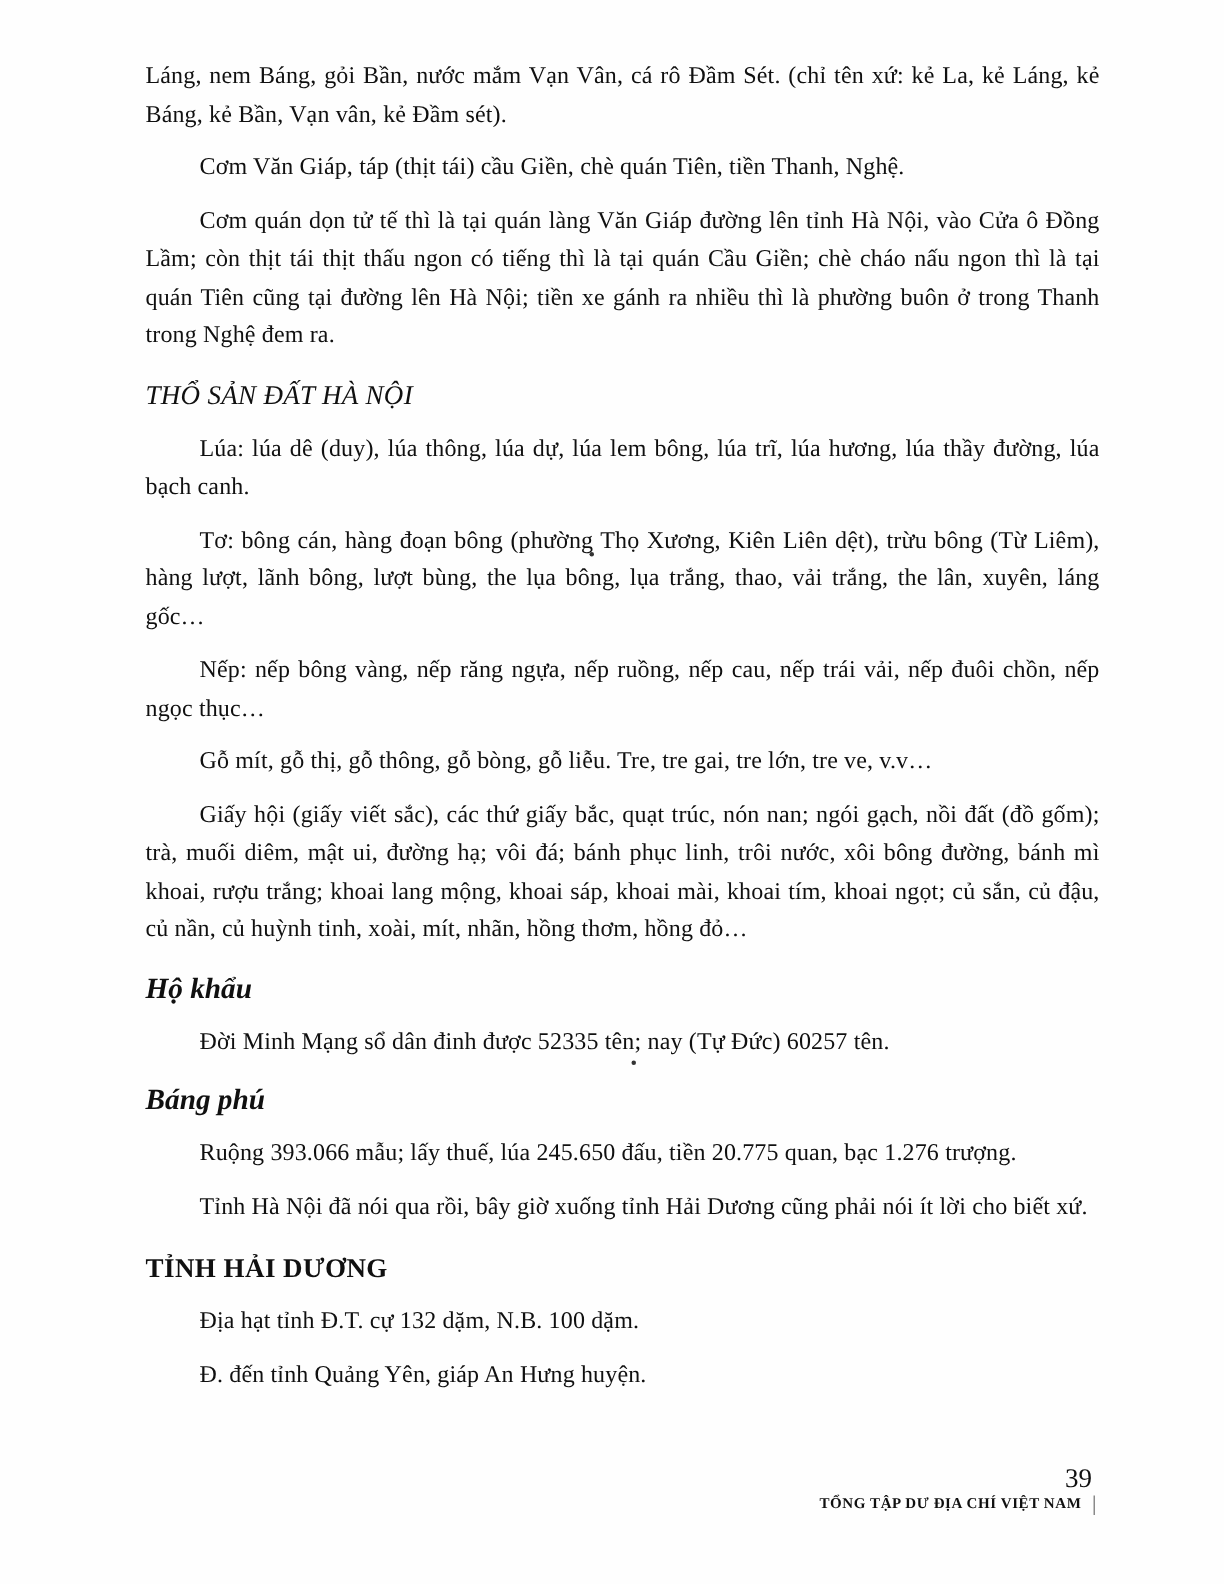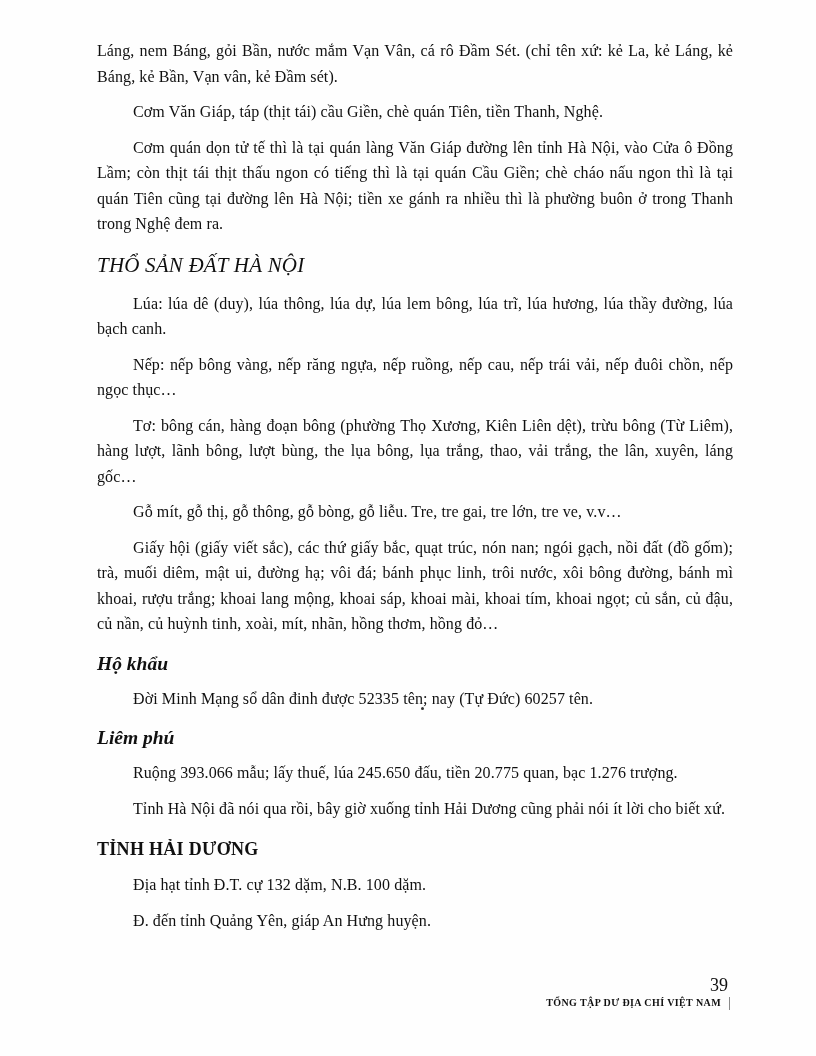--- a/index.html
+++ b/index.html
@@ -20,21 +20,21 @@
   }
   p.body-para {
     font-size: 16px;
     line-height: 25.5px;
     margin: 0 0 10px 0;
     text-align: justify;
     letter-spacing: 0.1px;
   }
   p.indent { text-indent: 36px; }
   h2.section-italic {
-    font-size: 21px;
+    font-size: 18px;
     font-style: italic;
     font-weight: normal;
     margin: 16px 0 13px 0;
     letter-spacing: 0.2px;
   }
   h3.sub-bold-italic {
     font-size: 19.5px;
     font-style: italic;
     font-weight: bold;
     margin: 16px 0 11px 0;
@@ -87,29 +87,29 @@
 </head>
 <body>
 
 <div class="page">
   <p class="body-para">Láng, nem Báng, gỏi Bần, nước mắm Vạn Vân, cá rô Đầm Sét. (chỉ tên xứ: kẻ La, kẻ Láng, kẻ Báng, kẻ Bần, Vạn vân, kẻ Đầm sét).</p>
   <p class="body-para indent">Cơm Văn Giáp, táp (thịt tái) cầu Giền, chè quán Tiên, tiền Thanh, Nghệ.</p>
   <p class="body-para indent">Cơm quán dọn tử tế thì là tại quán làng Văn Giáp đường lên tỉnh Hà Nội, vào Cửa ô Đồng Lầm; còn thịt tái thịt thấu ngon có tiếng thì là tại quán Cầu Giền; chè cháo nấu ngon thì là tại quán Tiên cũng tại đường lên Hà Nội; tiền xe gánh ra nhiều thì là phường buôn ở trong Thanh trong Nghệ đem ra.</p>
 
   <h2 class="section-italic">THỔ SẢN ĐẤT HÀ NỘI</h2>
   <p class="body-para indent">Lúa: lúa dê (duy), lúa thông, lúa dự, lúa lem bông, lúa trĩ, lúa hương, lúa thầy đường, lúa bạch canh.</p>
+  <p class="body-para indent">Tơ: bông cán, hàng đoạn bông (phường Thọ Xương, Kiên Liên dệt), trừu bông (Từ Liêm), hàng lượt, lãnh bông, lượt bùng, the lụa bông, lụa trắng, thao, vải trắng, the lân, xuyên, láng gốc…</p>
   <p class="body-para indent">Nếp: nếp bông vàng, nếp răng ngựa, nếp ruồng, nếp cau, nếp trái vải, nếp đuôi chồn, nếp ngọc thục…</p>
-  <p class="body-para indent">Tơ: bông cán, hàng đoạn bông (phường Thọ Xương, Kiên Liên dệt), trừu bông (Từ Liêm), hàng lượt, lãnh bông, lượt bùng, the lụa bông, lụa trắng, thao, vải trắng, the lân, xuyên, láng gốc…</p>
   <p class="body-para indent">Gỗ mít, gỗ thị, gỗ thông, gỗ bòng, gỗ liễu. Tre, tre gai, tre lớn, tre ve, v.v…</p>
   <p class="body-para indent">Giấy hội (giấy viết sắc), các thứ giấy bắc, quạt trúc, nón nan; ngói gạch, nồi đất (đồ gốm); trà, muối diêm, mật ui, đường hạ; vôi đá; bánh phục linh, trôi nước, xôi bông đường, bánh mì khoai, rượu trắng; khoai lang mộng, khoai sáp, khoai mài, khoai tím, khoai ngọt; củ sắn, củ đậu, củ nần, củ huỳnh tinh, xoài, mít, nhãn, hồng thơm, hồng đỏ…</p>
 
   <h3 class="sub-bold-italic">Hộ khẩu</h3>
   <p class="body-para indent">Đời Minh Mạng sổ dân đinh được 52335 tên; nay (Tự Đức) 60257 tên.</p>
 
-  <h3 class="sub-bold-italic">Liêm phú</h3>
+  <h3 class="sub-bold-italic">Báng phú</h3>
   <p class="body-para indent">Ruộng 393.066 mẫu; lấy thuế, lúa 245.650 đấu, tiền 20.775 quan, bạc 1.276 trượng.</p>
   <p class="body-para indent">Tỉnh Hà Nội đã nói qua rồi, bây giờ xuống tỉnh Hải Dương cũng phải nói ít lời cho biết xứ.</p>
 
   <h2 class="section-bold">TỈNH HẢI DƯƠNG</h2>
   <p class="body-para indent">Địa hạt tỉnh Đ.T. cự 132 dặm, N.B. 100 dặm.</p>
   <p class="body-para indent">Đ. đến tỉnh Quảng Yên, giáp An Hưng huyện.</p>
 </div>
 
 <div class="speck speck-1"></div>
 <div class="speck speck-2"></div>

